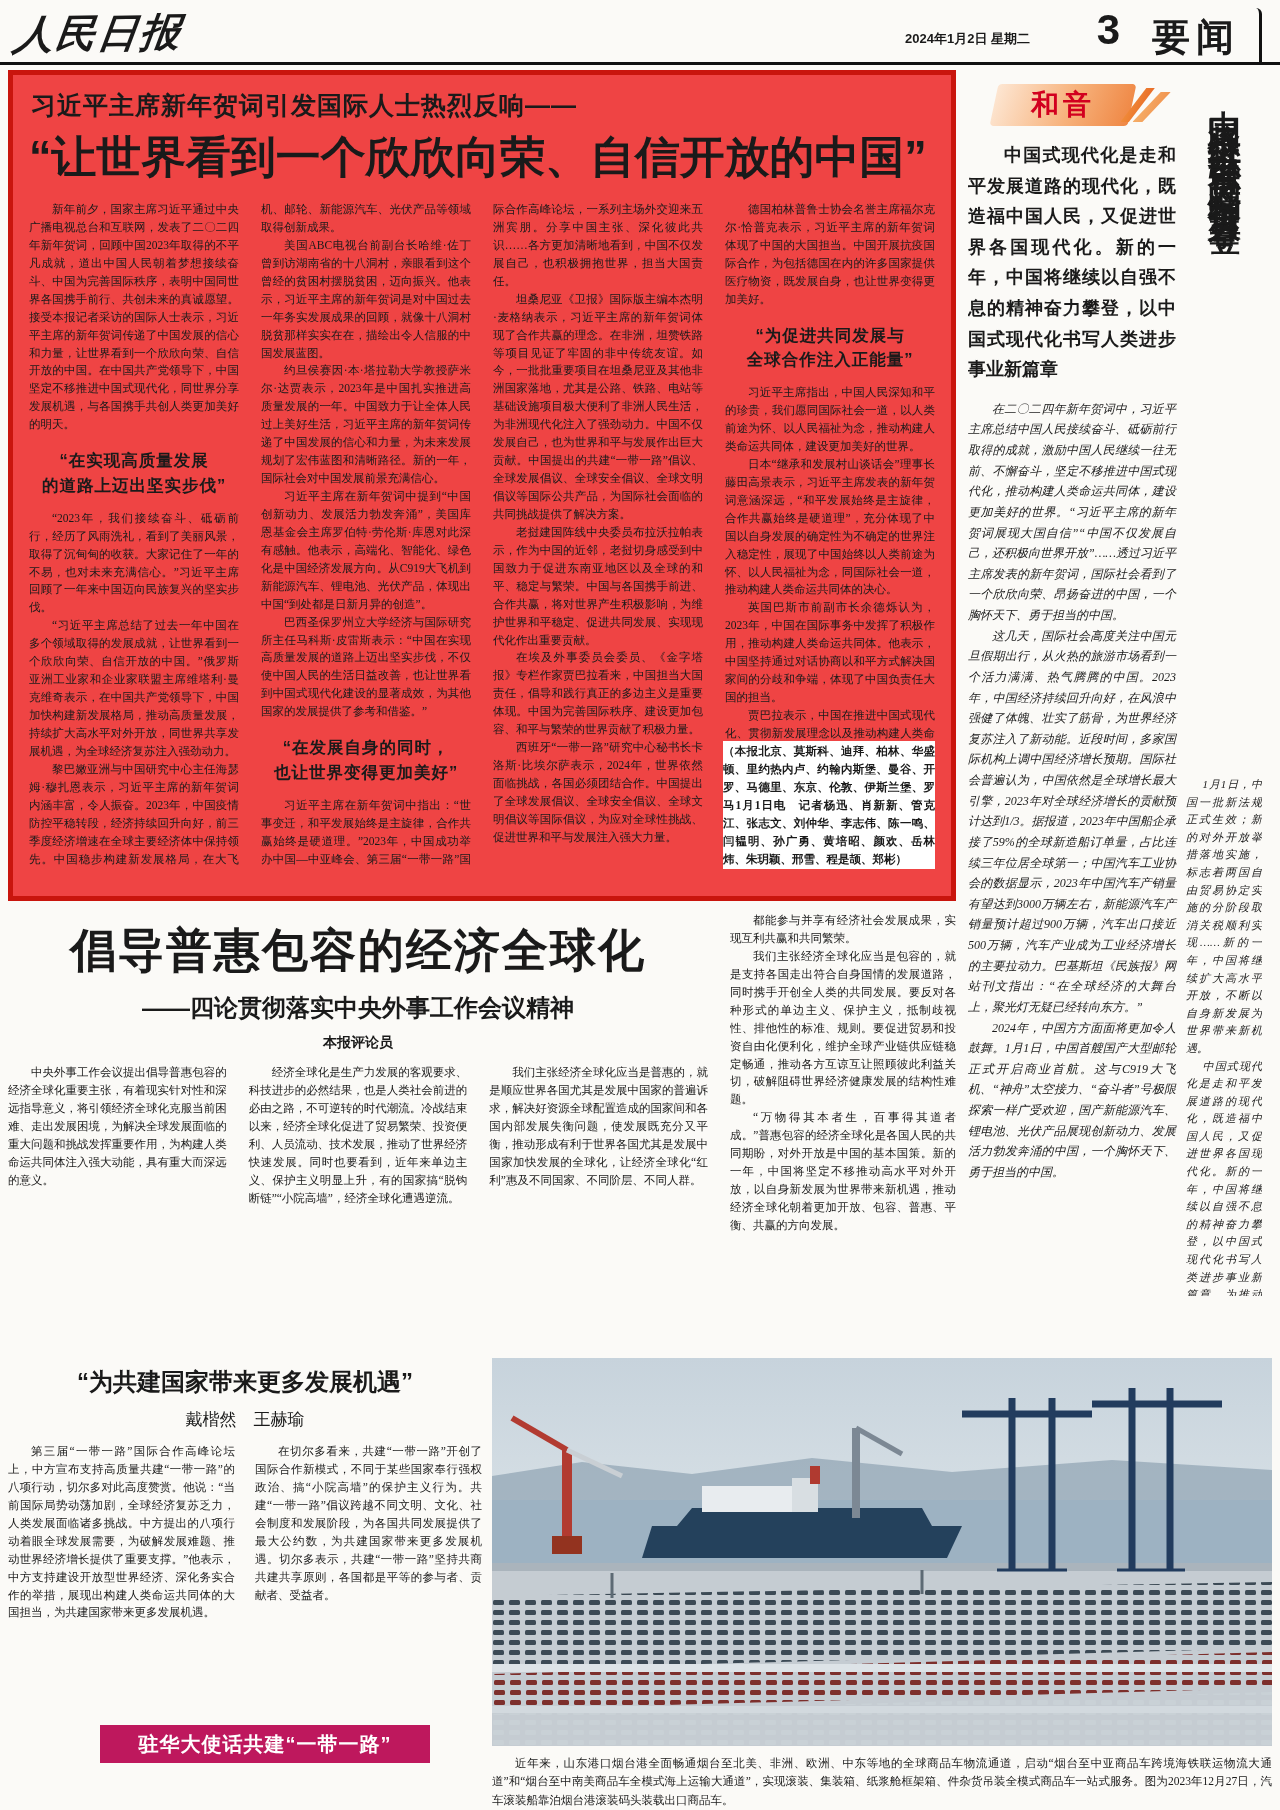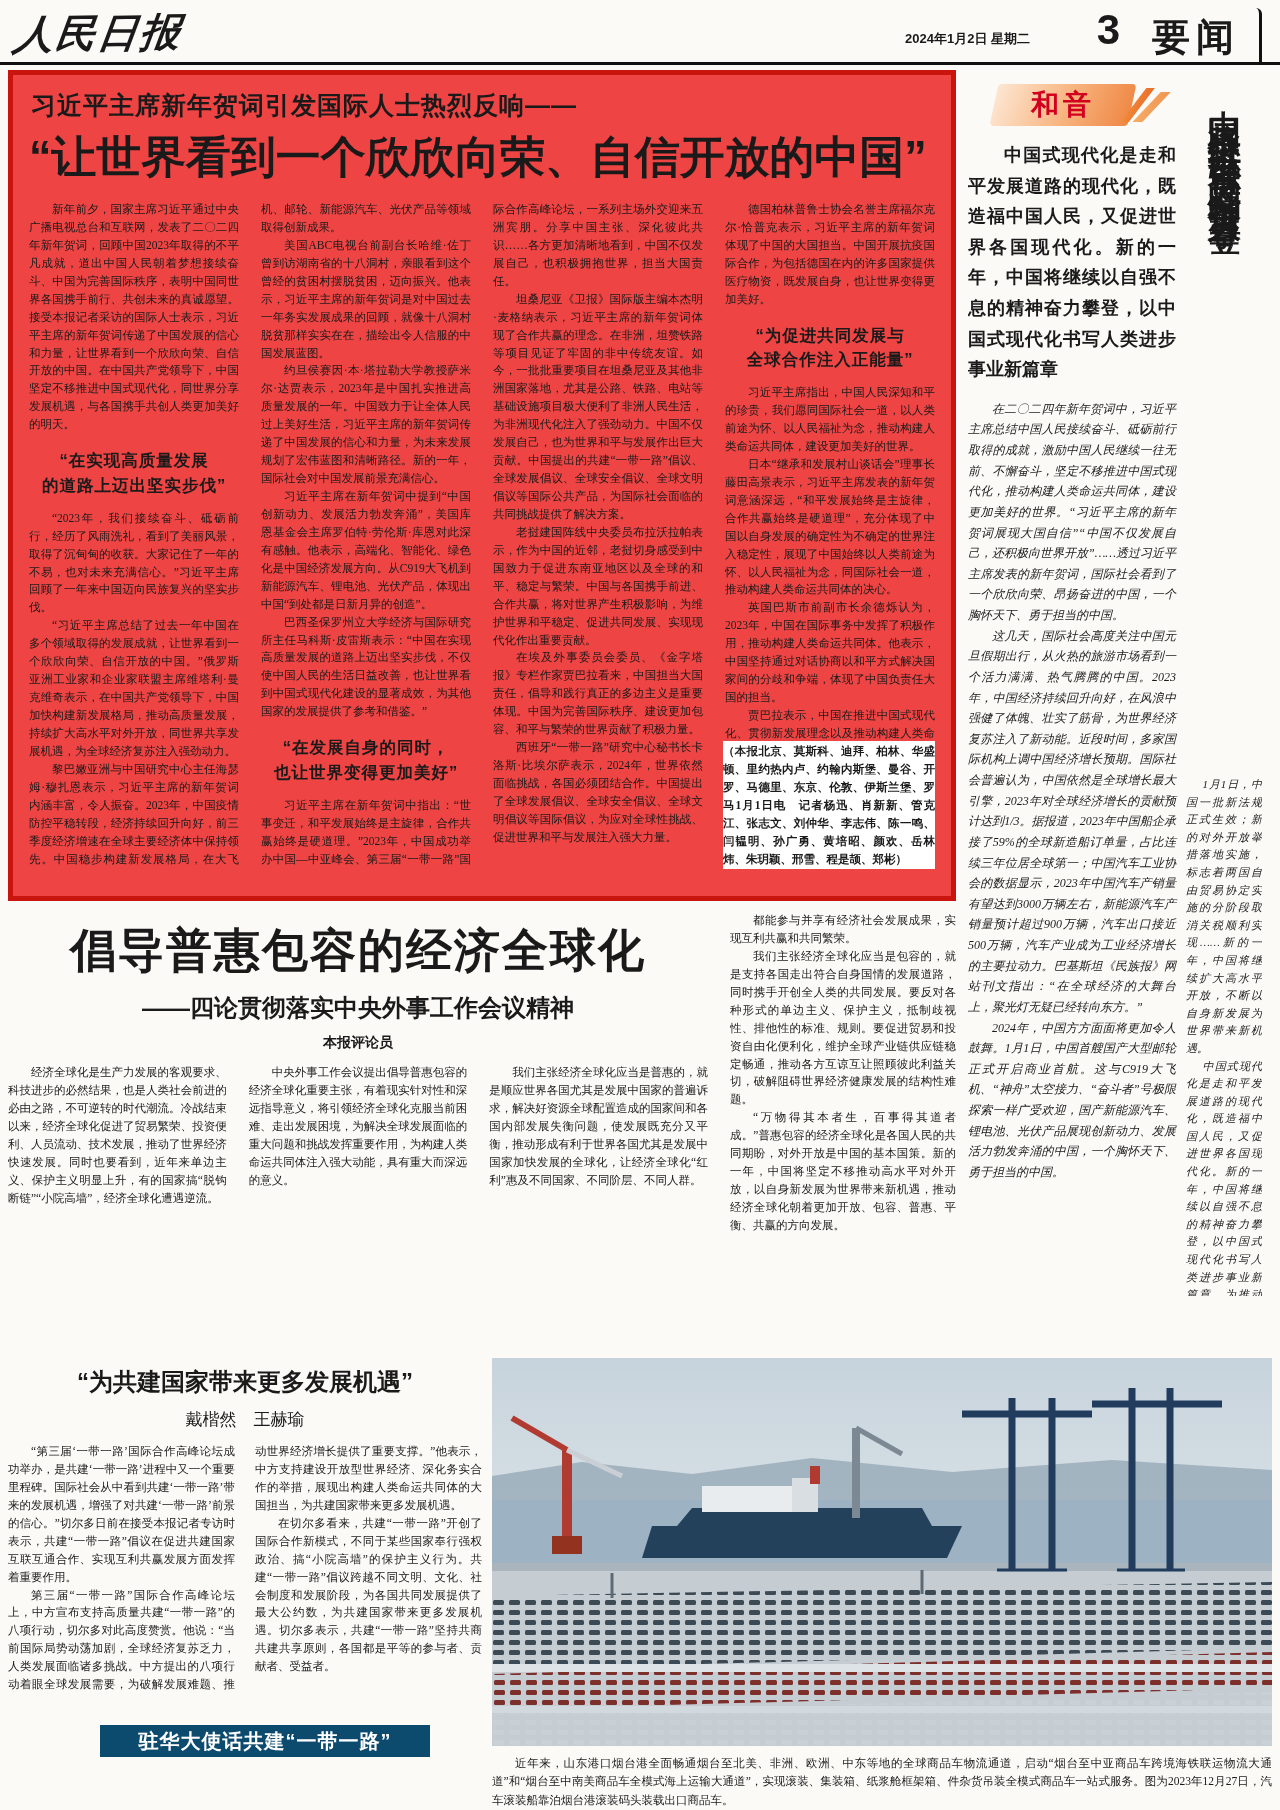--- a/index.html
+++ b/index.html
@@ -57,21 +57,21 @@
   .edit-cols p{margin:0;text-indent:2em;}
   .edit-col4{position:absolute;right:0;top:0;width:226px;height:438px;overflow:hidden;
              font-size:11.5px;line-height:1.56;text-align:justify;}
   .edit-col4 p{margin:0;text-indent:2em;}
   
   .brief{position:absolute;left:8px;top:1362px;width:474px;height:438px;}
   .brief-headline{font-family:"Liberation Sans",sans-serif;font-weight:900;font-size:24px;text-align:center;margin:4px 0 10px 0;}
   .brief-byline{font-size:17px;text-align:center;margin-bottom:12px;}
   .brief-cols{height:268px;overflow:hidden;column-count:2;column-gap:20px;font-size:11.5px;line-height:1.56;text-align:justify;}
   .brief-cols p{margin:0;text-indent:2em;}
-  .banner{width:330px;height:32px;margin:14px 0 0 92px;background:#0c4a6e;display:flex;align-items:center;justify-content:center;}
+  .banner{width:330px;height:38px;margin:14px 0 0 92px;background:#be185d;display:flex;align-items:center;justify-content:center;}
   .banner-text{color:#fff;font-family:"Liberation Sans",sans-serif;font-weight:900;font-size:20px;letter-spacing:1px;}
   
   .photo{position:absolute;left:492px;top:1358px;width:780px;height:388px;background:#dfe5e9;overflow:hidden;}
   .caption{position:absolute;left:492px;top:1754px;width:780px;font-size:11.5px;line-height:1.6;text-align:justify;}
   .caption .cap-text{text-indent:2em;}
 </style>
 </head>
 <body>
 
 <div class="page">
@@ -148,36 +148,35 @@
     </div>
   </div>
 
   <div class="edit">
     <div class="edit-head">
       <div class="edit-headline">倡导普惠包容的经济全球化</div>
       <div class="edit-subtitle">——四论贯彻落实中央外事工作会议精神</div>
       <div class="edit-byline">本报评论员</div>
     </div>
     <div class="edit-cols">
+        <p>中央外事工作会议提出倡导普惠包容的经济全球化重要主张，有着现实针对性和深远指导意义，将引领经济全球化克服当前困难、走出发展困境，为解决全球发展面临的重大问题和挑战发挥重要作用，为构建人类命运共同体注入强大动能，具有重大而深远的意义。</p>
         <p>经济全球化是生产力发展的客观要求、科技进步的必然结果，也是人类社会前进的必由之路，不可逆转的时代潮流。冷战结束以来，经济全球化促进了贸易繁荣、投资便利、人员流动、技术发展，推动了世界经济快速发展。同时也要看到，近年来单边主义、保护主义明显上升，有的国家搞“脱钩断链”“小院高墙”，经济全球化遭遇逆流。</p>
-        <p>中央外事工作会议提出倡导普惠包容的经济全球化重要主张，有着现实针对性和深远指导意义，将引领经济全球化克服当前困难、走出发展困境，为解决全球发展面临的重大问题和挑战发挥重要作用，为构建人类命运共同体注入强大动能，具有重大而深远的意义。</p>
         <p>我们主张经济全球化应当是普惠的，就是顺应世界各国尤其是发展中国家的普遍诉求，解决好资源全球配置造成的国家间和各国内部发展失衡问题，使发展既充分又平衡，推动形成有利于世界各国尤其是发展中国家加快发展的全球化，让经济全球化“红利”惠及不同国家、不同阶层、不同人群。</p>
       </div>
     <div class="edit-col4">
         <p>都能参与并享有经济社会发展成果，实现互利共赢和共同繁荣。</p>
         <p>我们主张经济全球化应当是包容的，就是支持各国走出符合自身国情的发展道路，同时携手开创全人类的共同发展。要反对各种形式的单边主义、保护主义，抵制歧视性、排他性的标准、规则。要促进贸易和投资自由化便利化，维护全球产业链供应链稳定畅通，推动各方互谅互让照顾彼此利益关切，破解阻碍世界经济健康发展的结构性难题。</p>
         <p>“万物得其本者生，百事得其道者成。”普惠包容的经济全球化是各国人民的共同期盼，对外开放是中国的基本国策。新的一年，中国将坚定不移推动高水平对外开放，以自身新发展为世界带来新机遇，推动经济全球化朝着更加开放、包容、普惠、平衡、共赢的方向发展。</p>
       </div>
   </div>
 
   <div class="brief">
     <div class="brief-headline">“为共建国家带来更多发展机遇”</div>
     <div class="brief-byline">戴楷然　王赫瑜</div>
     <div class="brief-cols">
-        <p>“第三届‘一带一路’国际合作高峰论坛成功举办，是共建‘一带一路’进程中又一个重要里程碑。国际社会从中看到共建‘一带一路’带来的发展机遇，增强了对共建‘一带一路’前景的信心。”切尔多日前在接受本报记者专访时表示，共建“一带一路”倡议在促进共建国家互联互通合作、实现互利共赢发展方面发挥着重要作用。</p>
         <p>第三届“一带一路”国际合作高峰论坛上，中方宣布支持高质量共建“一带一路”的八项行动，切尔多对此高度赞赏。他说：“当前国际局势动荡加剧，全球经济复苏乏力，人类发展面临诸多挑战。中方提出的八项行动着眼全球发展需要，为破解发展难题、推动世界经济增长提供了重要支撑。”他表示，中方支持建设开放型世界经济、深化务实合作的举措，展现出构建人类命运共同体的大国担当，为共建国家带来更多发展机遇。</p>
         <p>在切尔多看来，共建“一带一路”开创了国际合作新模式，不同于某些国家奉行强权政治、搞“小院高墙”的保护主义行为。共建“一带一路”倡议跨越不同文明、文化、社会制度和发展阶段，为各国共同发展提供了最大公约数，为共建国家带来更多发展机遇。切尔多表示，共建“一带一路”坚持共商共建共享原则，各国都是平等的参与者、贡献者、受益者。</p>
       </div>
     <div class="banner">
       <span class="banner-text">驻华大使话共建“一带一路”</span>
     </div>
   </div>
 
   <div class="photo">
     <svg width="780" height="388" viewBox="0 0 780 388" xmlns="http://www.w3.org/2000/svg">

